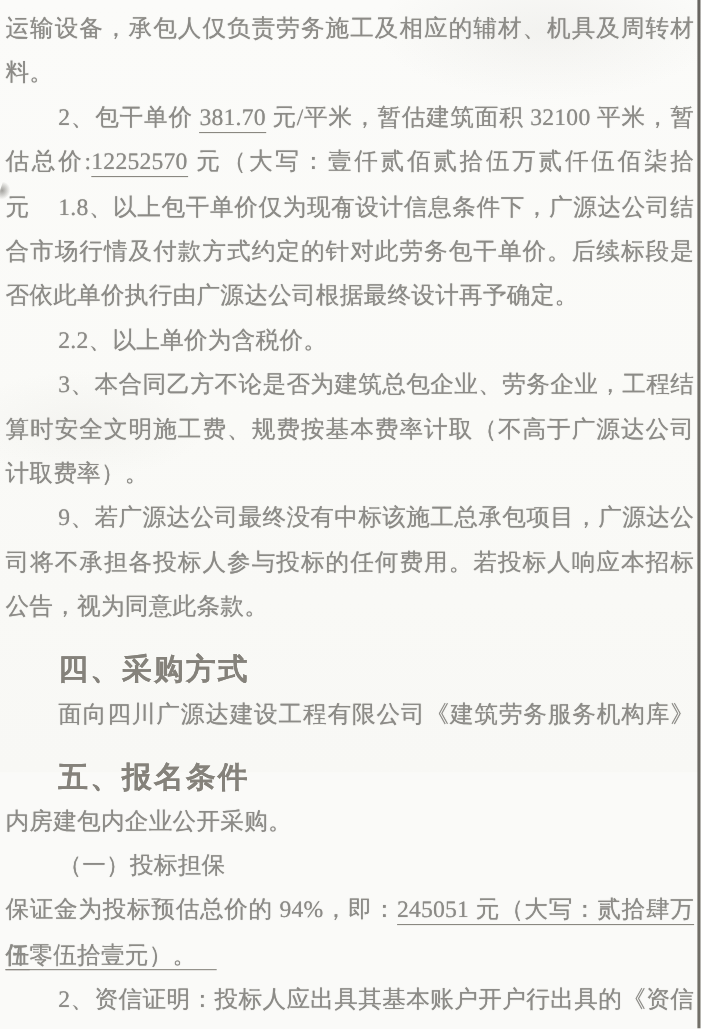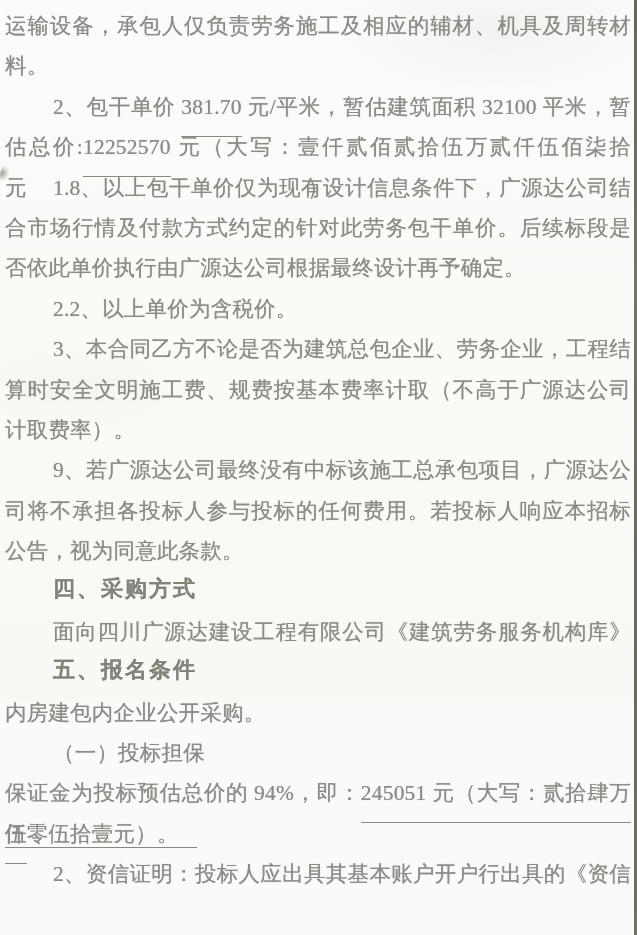--- a/index.html
+++ b/index.html
@@ -36,30 +36,31 @@
     white-space:nowrap;
     letter-spacing:0.2px;
   }
   .fill{
     white-space:normal;
     text-align:justify;
     text-align-last:justify;
   }
   .indent{padding-left:48px;}
   .heading{
-    font-family:Liberation Mono, monospace;
+    font-family:Liberation Sans, sans-serif;
     font-weight:700;
-    font-size:22px;
+    font-size:27px;
     color:#85827b;
     text-shadow:0 0 0.6px rgba(133,130,123,.9);
     letter-spacing:2px;
+    margin-top:17px;
   }
   .u{
     border-bottom:1.5px solid #8a8881;
-    padding-bottom:17px;
+    padding-bottom:1px;
   }
   .u-ext{
     border-bottom:1.5px solid #8a8881;
     padding-bottom:1px;
     padding-right:18px;
   }
 </style>
 </head>
 <body>
 

